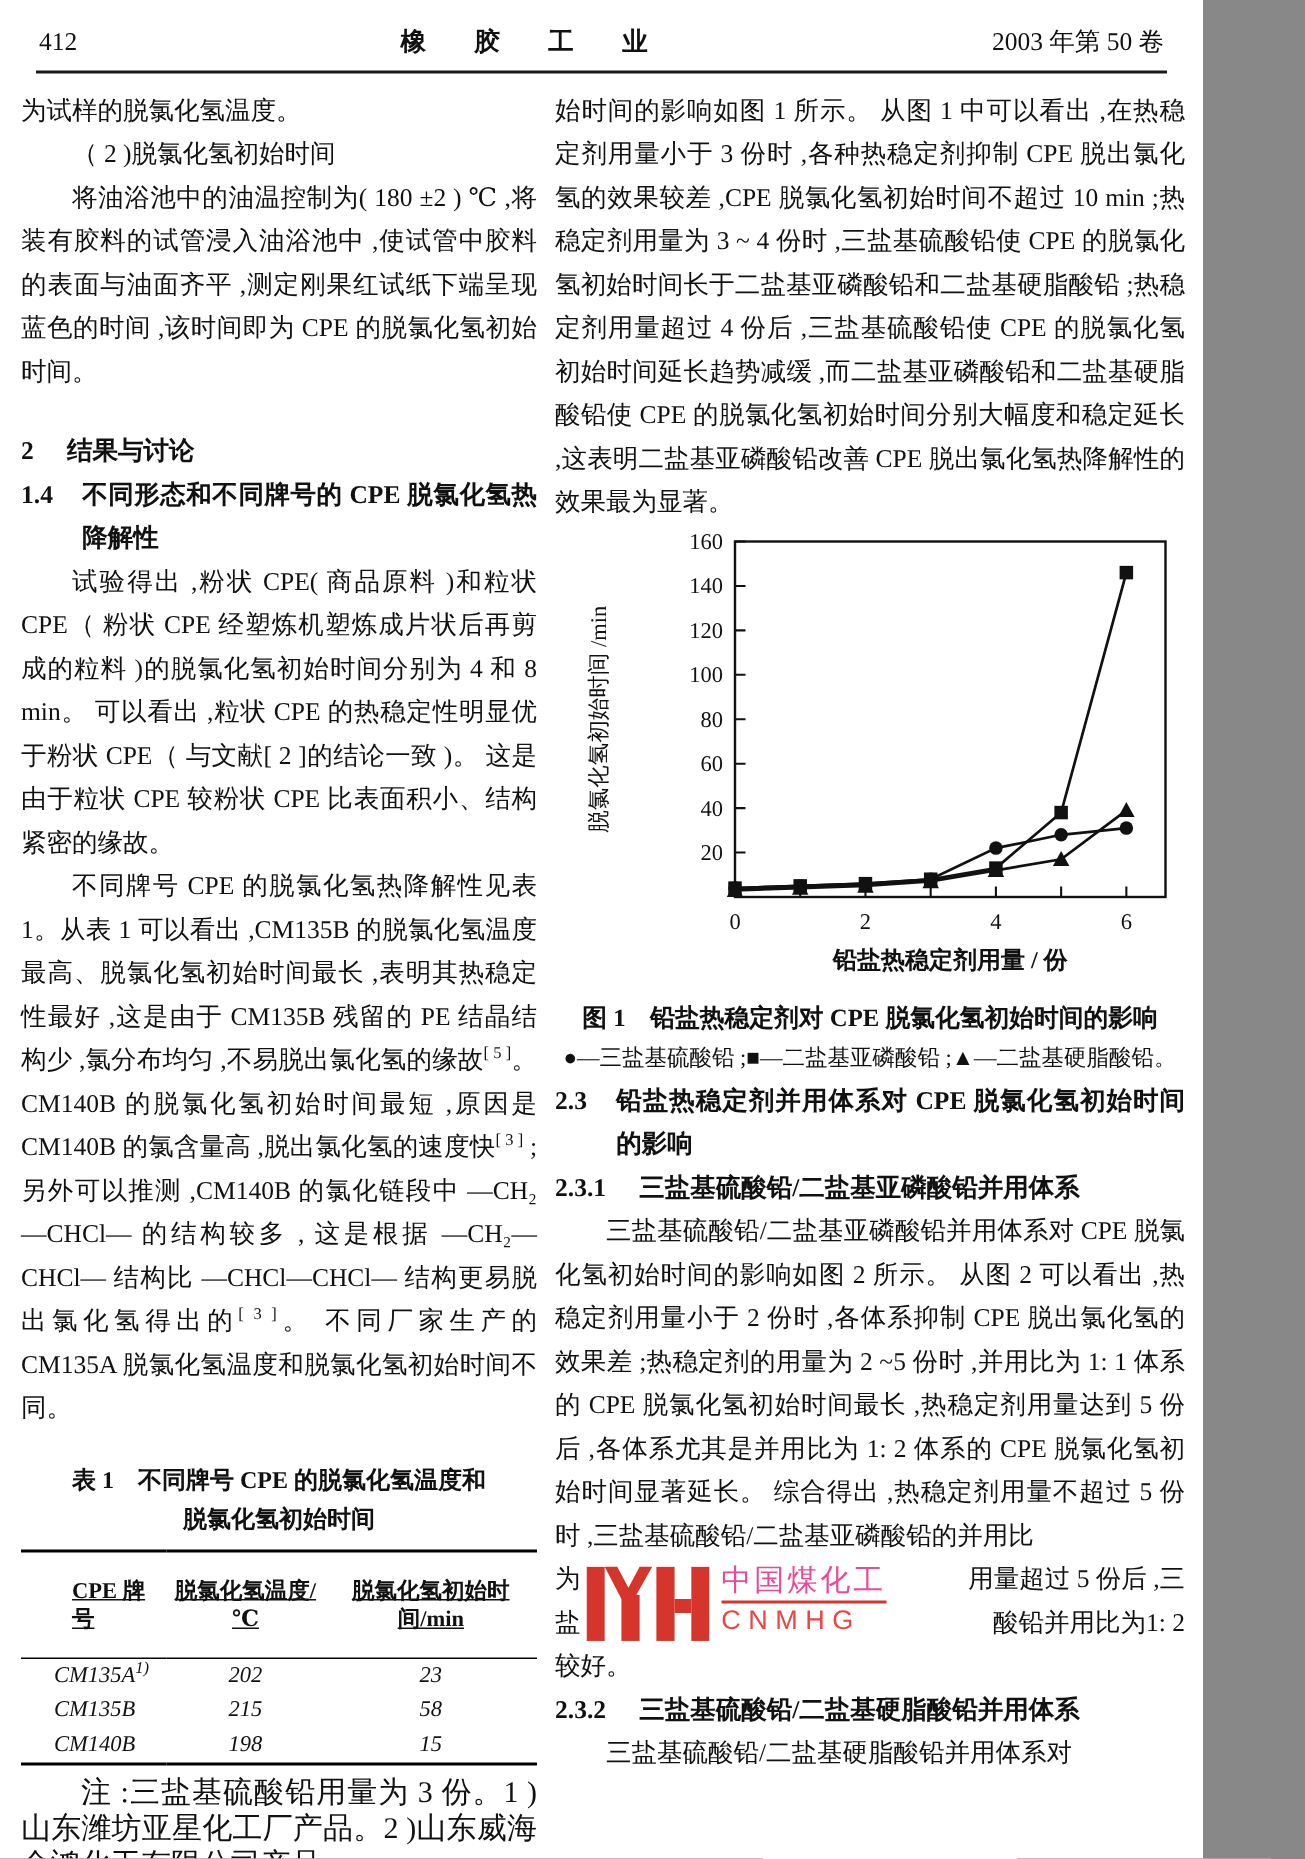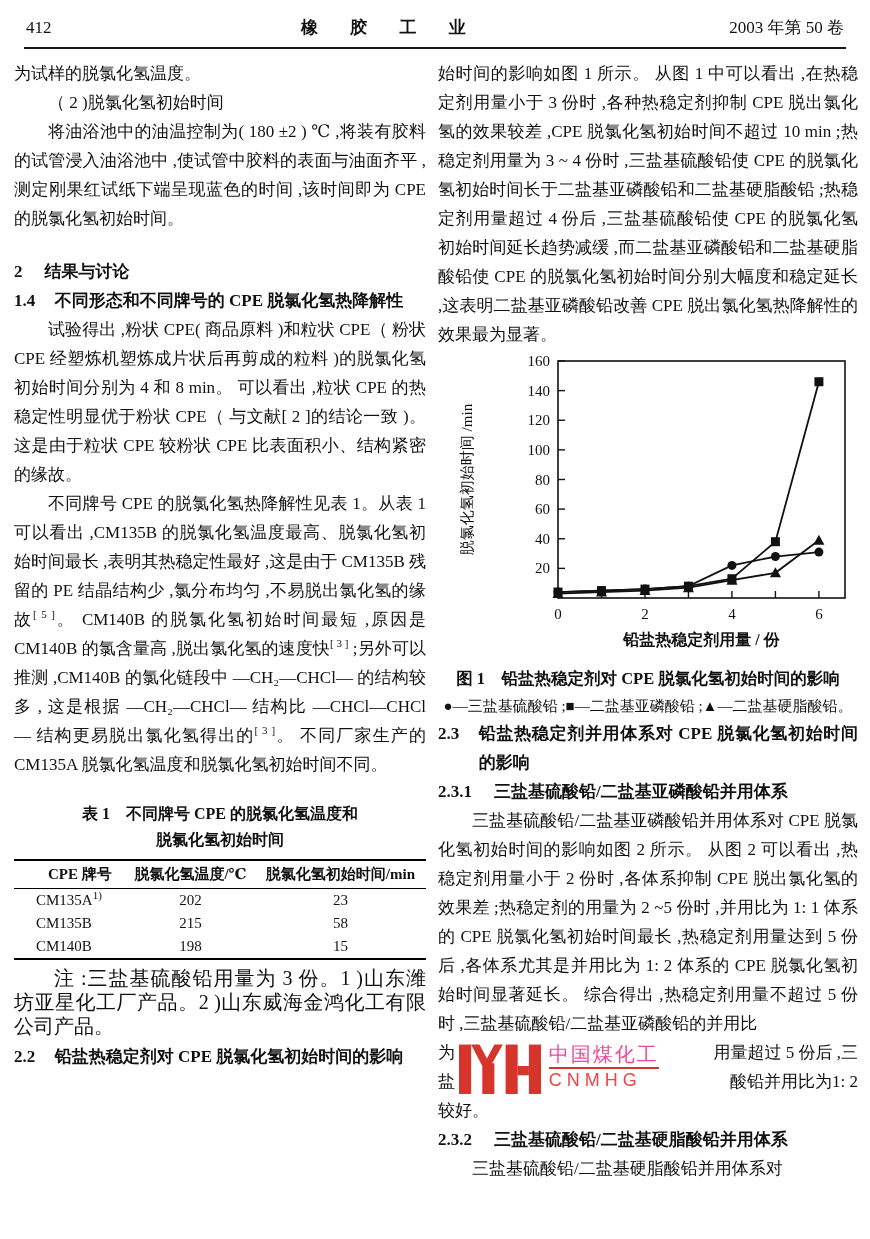--- a/index.html
+++ b/index.html
@@ -1,18 +1,18 @@
 <!DOCTYPE html>
 <html><head>
 <meta charset="utf-8">
 <style>
   html,body{margin:0;padding:0;background:#888;}
   .page{
     position:relative;
-    width:870px;height:1239px;
+    width:802px;height:1239px;
     background:#ffffff;
     overflow:hidden;
     font-family:"Liberation Serif","DejaVu Serif",serif;
     color:#111;
   }
   
   .page-header{
     display:flex;justify-content:space-between;align-items:baseline;
     padding:16px 26px 6px 26px;
     font-size:17px;
@@ -35,22 +35,22 @@
   .gap-lg{margin-top:24px;}
   .sup{vertical-align:super;font-size:11px;line-height:0;}
   
   .table-block{margin-top:22px;}
   .table-title{font-weight:700;font-size:16px;line-height:26px;text-align:center;}
   table.tbl{
     width:100%;border-collapse:collapse;margin-top:6px;
     border-top:2px solid #000;border-bottom:2px solid #000;
     font-size:15px;
   }
-  table.tbl th{font-weight:700;border-bottom:1.5px solid #000;padding:4px 0;}
-  table.tbl td{padding:3px 0;}
+  table.tbl th{font-weight:700;border-bottom:1.5px solid #000;padding:16px 0;text-decoration:underline;}
+  table.tbl td{padding:3px 0;font-style:italic;}
   table.tbl td.c,table.tbl th.c{text-align:center;}
   table.tbl td.g{text-align:left;padding-left:22px;}
   table.tbl th.g{text-align:left;padding-left:34px;}
   .table-note{font-size:20px;line-height:24px;text-align:justify;text-indent:2em;margin-top:6px;}
   
   .figure{margin-top:4px;}
   .figure svg{display:block;}
   .figure-caption{font-weight:700;font-size:16.5px;line-height:28px;text-align:center;}
   .figure-legend{font-size:15px;line-height:26px;text-align:center;}
   

